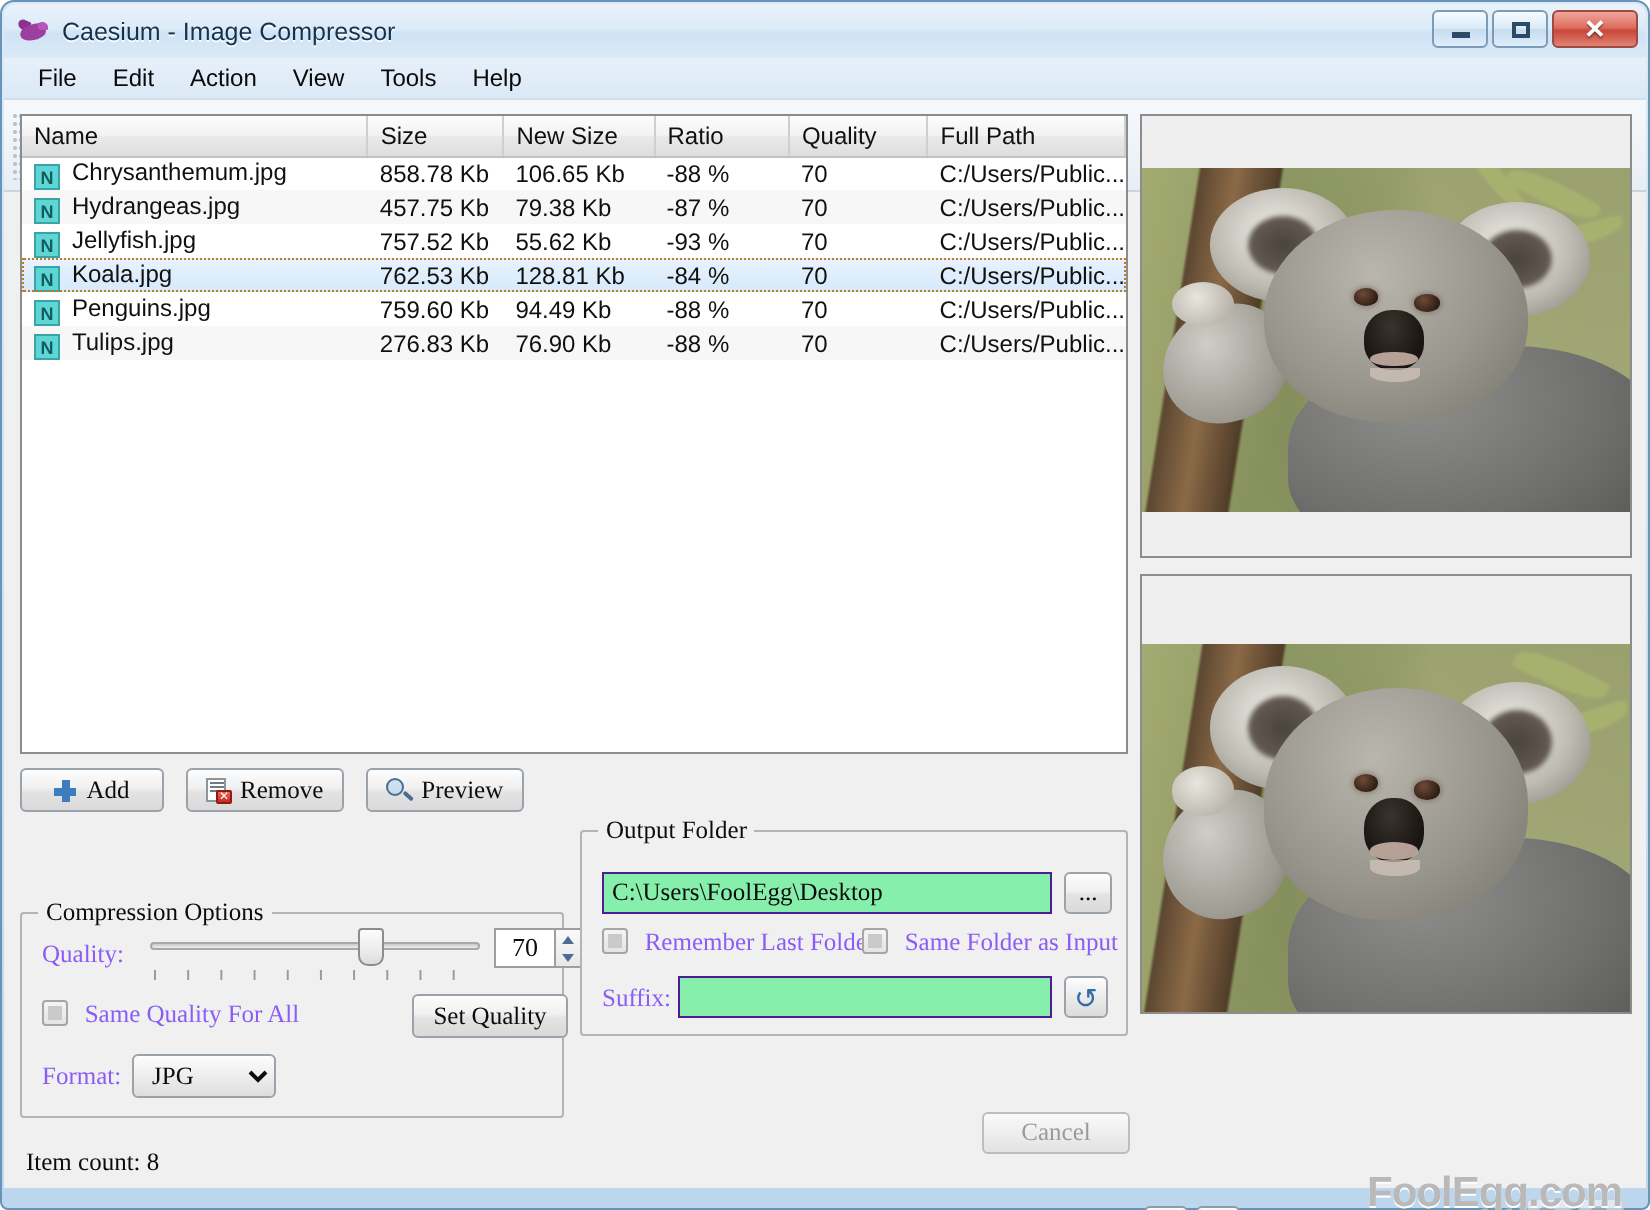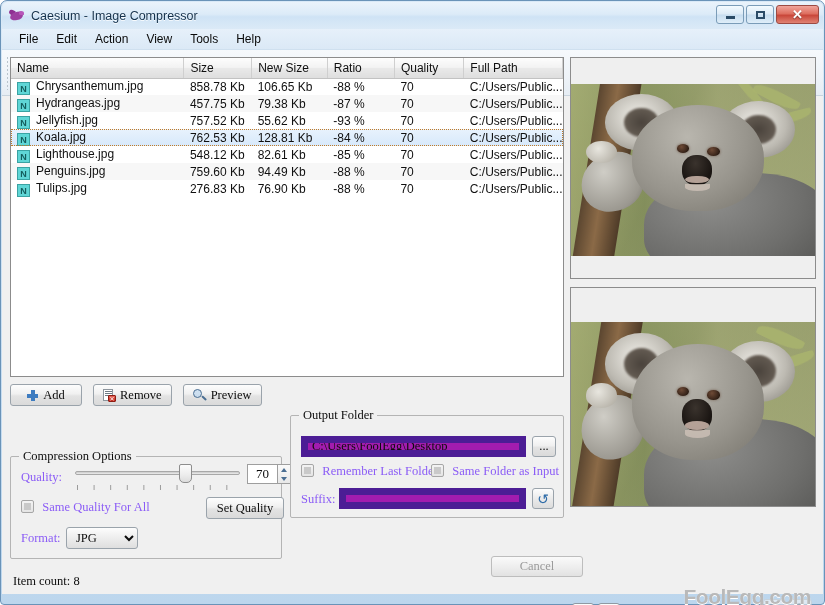--- a/index.html
+++ b/index.html
@@ -367,21 +367,21 @@
   }
 
   .mini-btn {
     border:1px solid #9aa3ab; border-radius:3px;
     background: linear-gradient(to bottom,#fdfdfd 0%,#f0f0f0 45%,#e3e3e3 55%,#dadada 100%);
     font-family: "Liberation Serif", serif; font-size:12.5px; color:#0c0c0c;
     display:flex; align-items:center; justify-content:center; cursor:default;
   }
 
   .txtinput {
-    background:#a21caf; border:7px solid #4c1d95;
+    background:#86efac; border:1px solid #4c1d95;
     font-family: "Liberation Serif", serif; font-size:12.5px; color:#0c0c0c;
     padding: 0 4px; line-height: 19px;
   }
 
   select.combo {
     font-family: "Liberation Serif", serif; font-size:12.5px;
     border:1px solid #9aa3ab; border-radius:3px;
     background: linear-gradient(to bottom,#fdfdfd 0%,#ededed 50%,#dedede 100%);
     height: 22px; padding-left:5px; color:#0c0c0c;
   }
@@ -484,21 +484,21 @@
     background: #d6c8bd; border-radius: 0 0 60% 60%; opacity:.7;
   }
 
   
   #status-text {
     position: absolute; left: 11px; top: 545px;
     font-family: "Liberation Serif", serif; font-size: 12.5px; color: #0c0c0c;
   }
   #cancel-btn {
     position: absolute; left: 489px; top: 527px;
-    width: 92px; height: 21px;
+    width: 74px; height: 21px;
     border:1px solid #bdbdbd; border-radius:3px;
     background: linear-gradient(to bottom,#fafafa 0%,#eeeeee 50%,#e2e2e2 100%);
     font-family: "Liberation Serif", serif; font-size:12.5px; color:#9a9a9a;
     display:flex; align-items:center; justify-content:center; cursor:default;
   }
   .viewmode-btn {
     position:absolute; width:22px; height:20px;
     border:1px solid #8f9aa3; border-radius:3px;
     background: linear-gradient(to bottom,#fcfcfc 0%,#ececec 50%,#dcdcdc 100%);
     cursor:default;
@@ -700,28 +700,20 @@
           </tr>
           <tr class="sel">
             <td><span class="n-badge">N</span><span>Koala.jpg</span></td>
             <td>762.53 Kb</td>
             <td>128.81 Kb</td>
             <td>-84 %</td>
             <td>70</td>
             <td>C:/Users/Public...</td>
           </tr>
           <tr>
-            <td><span class="n-badge">N</span><span>Lighthouse.jpg</span></td>
-            <td>548.12 Kb</td>
-            <td>82.61 Kb</td>
-            <td>-85 %</td>
-            <td>70</td>
-            <td>C:/Users/Public...</td>
-          </tr>
-          <tr>
             <td><span class="n-badge">N</span><span>Penguins.jpg</span></td>
             <td>759.60 Kb</td>
             <td>94.49 Kb</td>
             <td>-88 %</td>
             <td>70</td>
             <td>C:/Users/Public...</td>
           </tr>
           <tr>
             <td><span class="n-badge">N</span><span>Tulips.jpg</span></td>
             <td>276.83 Kb</td>

